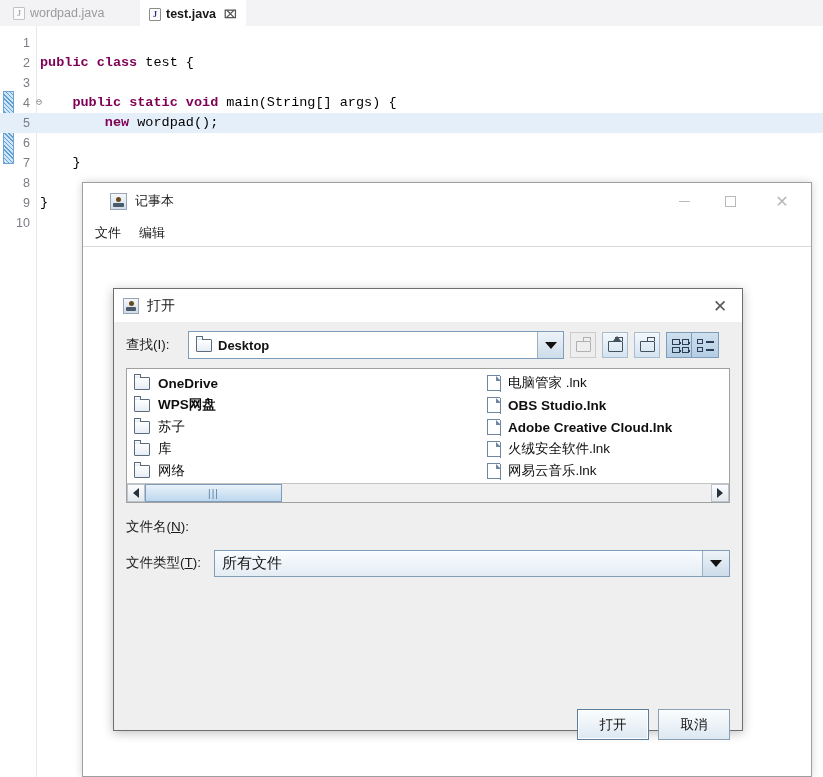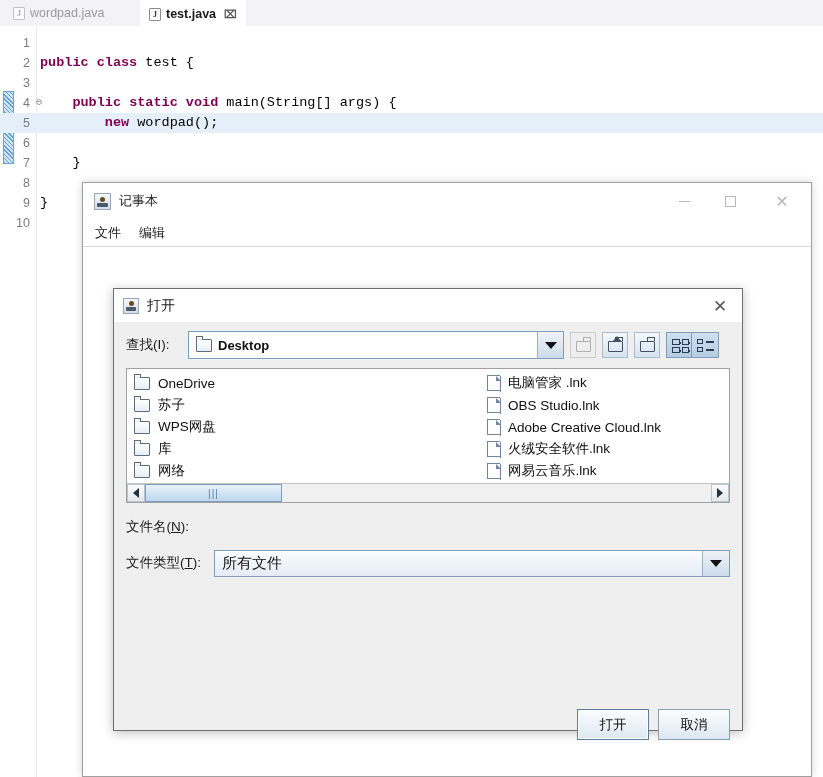--- a/index.html
+++ b/index.html
@@ -151,20 +151,21 @@
     border: 1px solid #9f9f9f;
     box-sizing: border-box;
     box-shadow: 0 0 8px rgba(0,0,0,0.18);
   }
   .np-title {
     position: relative;
     height: 36px;
     background: #ffffff;
     display: flex;
     align-items: center;
+    padding-left: 16px;
   }
   .np-appicon {
     width: 17px; height: 17px;
     margin-left: 11px;
     border: 1px solid #9aa6b5;
     background: linear-gradient(#f4f8fc, #cfdceb);
     box-sizing: border-box;
     position: relative;
     flex: none;
   }
@@ -465,21 +466,21 @@
     display: flex;
     align-items: center;
     white-space: nowrap;
     overflow: hidden;
   }
   .fl-item .lbl {
     margin-left: 8px;
     font-size: 13.5px;
     color: #0f0f0f;
   }
-  .fl-item .lbl.bold { font-weight: normal; }
+  .fl-item .lbl.bold { font-weight: bold; }
   .file-icon {
     width: 13px; height: 16px;
     flex: none;
     position: relative;
     border: 1px solid #6e86a0;
     border-right: none;
     background: #ffffff;
     box-sizing: border-box;
   }
   .file-icon::before {
@@ -713,25 +714,25 @@
     </div>
 
     <div class="filelist">
       <div class="fl-col fl-col-1" id="fl-col-1">
           <div class="fl-item">
             <span class="folder-icon" style="margin-left: 3px;"></span>
             <span class="lbl bold">OneDrive</span>
           </div>
           <div class="fl-item">
             <span class="folder-icon" style="margin-left: 3px;"></span>
+            <span class="lbl bold">WPS网盘</span>
+          </div>
+          <div class="fl-item">
+            <span class="folder-icon" style="margin-left: 3px;"></span>
             <span class="lbl">苏子</span>
-          </div>
-          <div class="fl-item">
-            <span class="folder-icon" style="margin-left: 3px;"></span>
-            <span class="lbl bold">WPS网盘</span>
           </div>
           <div class="fl-item">
             <span class="folder-icon" style="margin-left: 3px;"></span>
             <span class="lbl">库</span>
           </div>
           <div class="fl-item">
             <span class="folder-icon" style="margin-left: 3px;"></span>
             <span class="lbl">网络</span>
           </div>
         </div>

